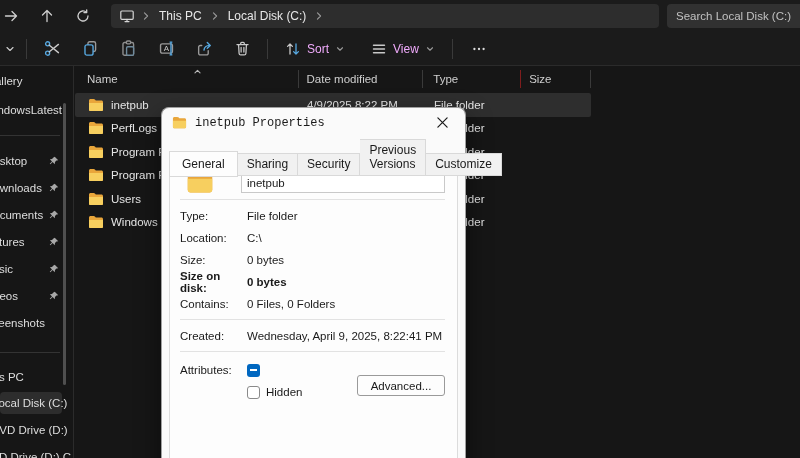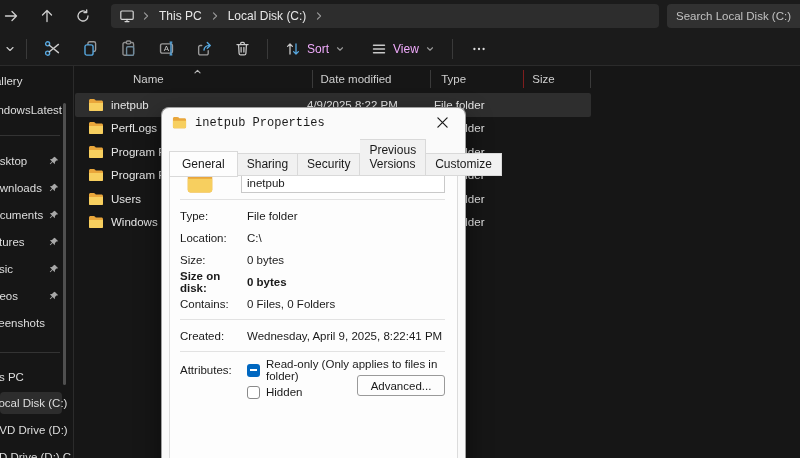--- a/index.html
+++ b/index.html
@@ -87,21 +87,21 @@
     background:#4f4f4f; border-radius:2px;
   }
 
   
   .filearea { position:absolute; left:75px; top:0; right:0; bottom:0; }
   .list-header {
     position:absolute; left:0; top:0; height:25px; display:flex;
     font-size:11.5px; color:#cfcfcf; align-items:center; width:516px;
   }
   .col { height:18px; display:flex; align-items:center; }
-  .col-name { width:223px; padding-left:34px;margin-left:24px; }
+  .col-name { width:223px; padding-left:12px; }
   .col-date { width:125px; padding-left:8px; border-left:1px solid #3a3a3a; }
   .col-type { width:98px;  padding-left:10px; border-left:1px solid #3a3a3a; }
   .col-size { width:70px;  padding-left:8px; border-left:1px solid #7f1d1d; }
   .col-end  { width:0; border-left:1px solid #3a3a3a; }
   .sort-caret { position:absolute; left:118px; top:1px; }
   .rows { position:absolute; left:0; top:27px; right:0; }
   .frow {
     height:23.5px; display:flex; align-items:center; font-size:11.5px; color:#e4e4e4;
     width:516px;
   }
@@ -593,21 +593,20 @@
     <div class="prow" style="top:170px;">
       <span class="plabel">Created:</span>
       <span class="pvalue">Wednesday, April 9, 2025, 8:22:41 PM</span>
     </div>
 
     <div class="psep" style="top:196px;"></div>
 
     <div class="prow" style="top:204px;">
       <span class="plabel">Attributes:</span>
       <span class="chk-ind"></span>
-      <span>Read-only (Only applies to files in folder)</span>
     </div>
     <div class="prow" style="top:226px;">
       <span class="plabel"></span>
       <span class="chk-empty"></span>
       <span>Hidden</span>
     </div>
     <div class="adv-btn">Advanced...</div>
   </div>
 </div>
 

